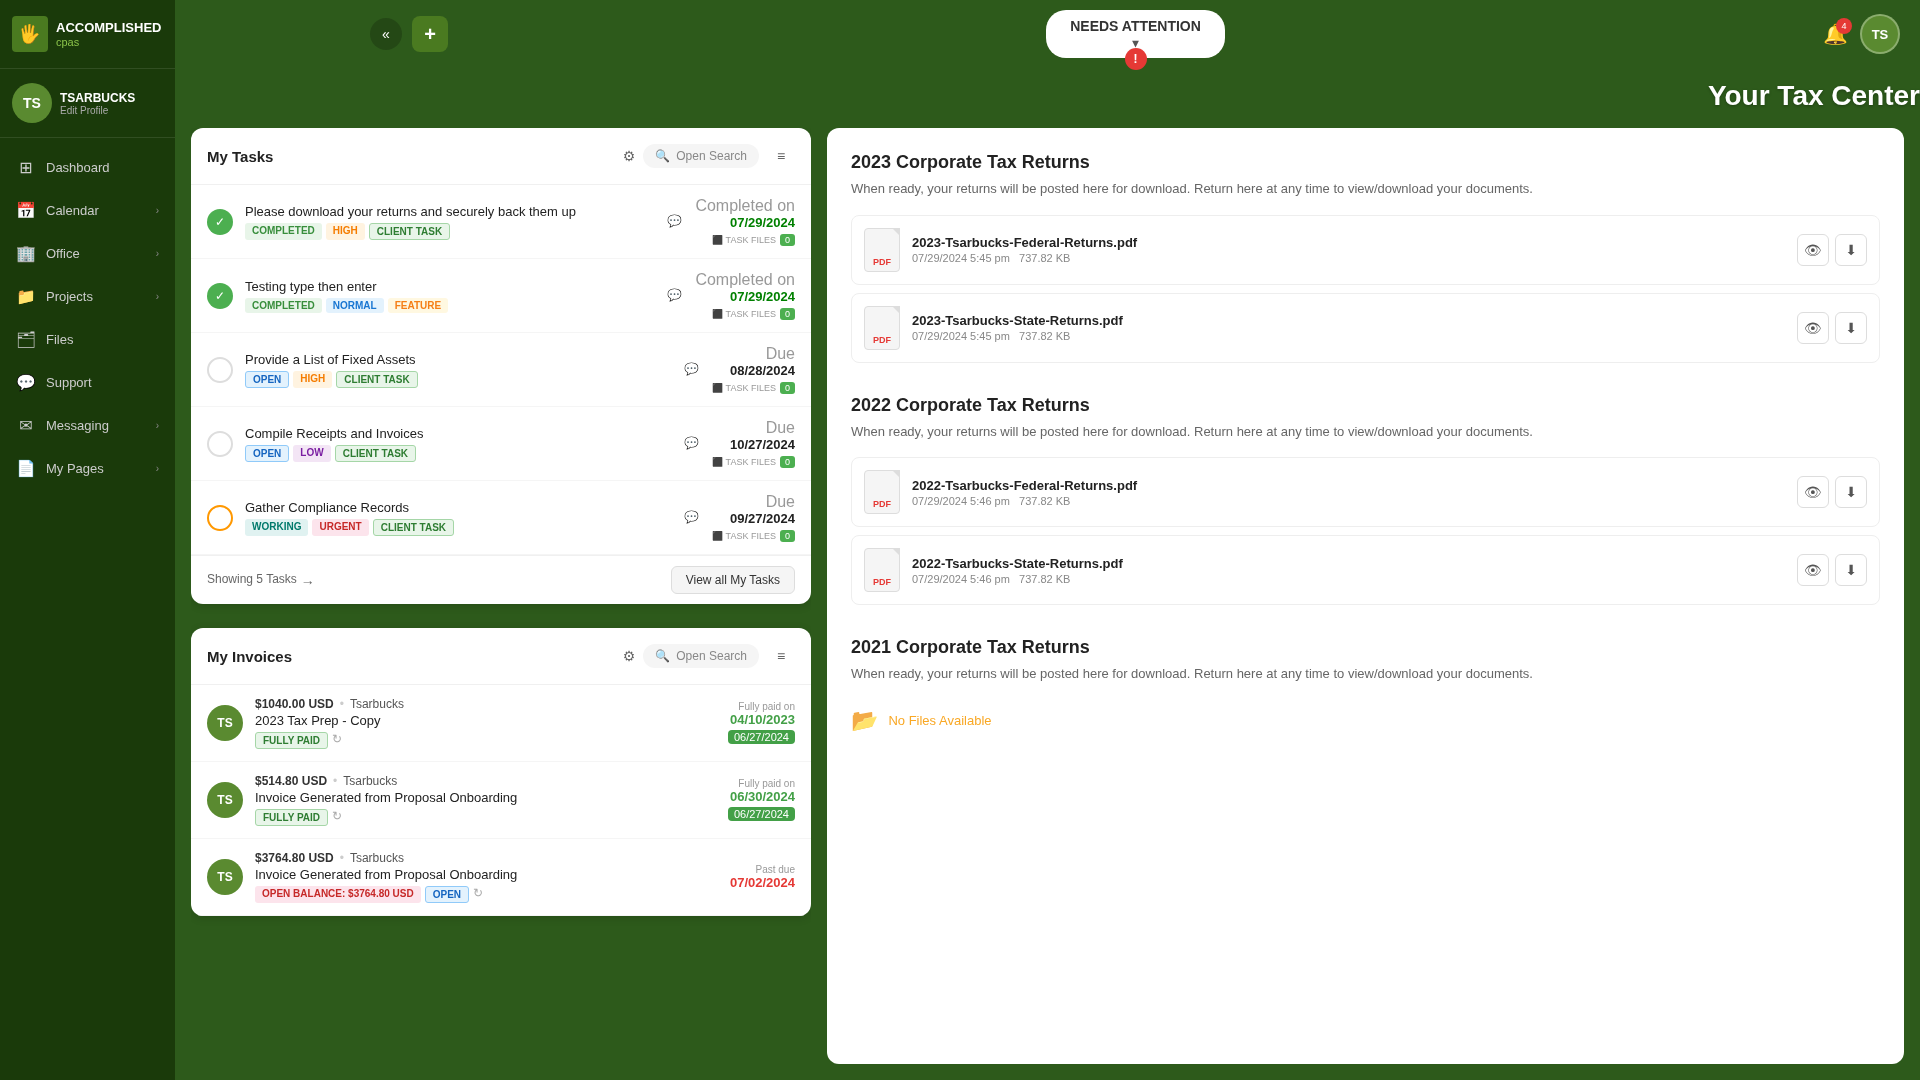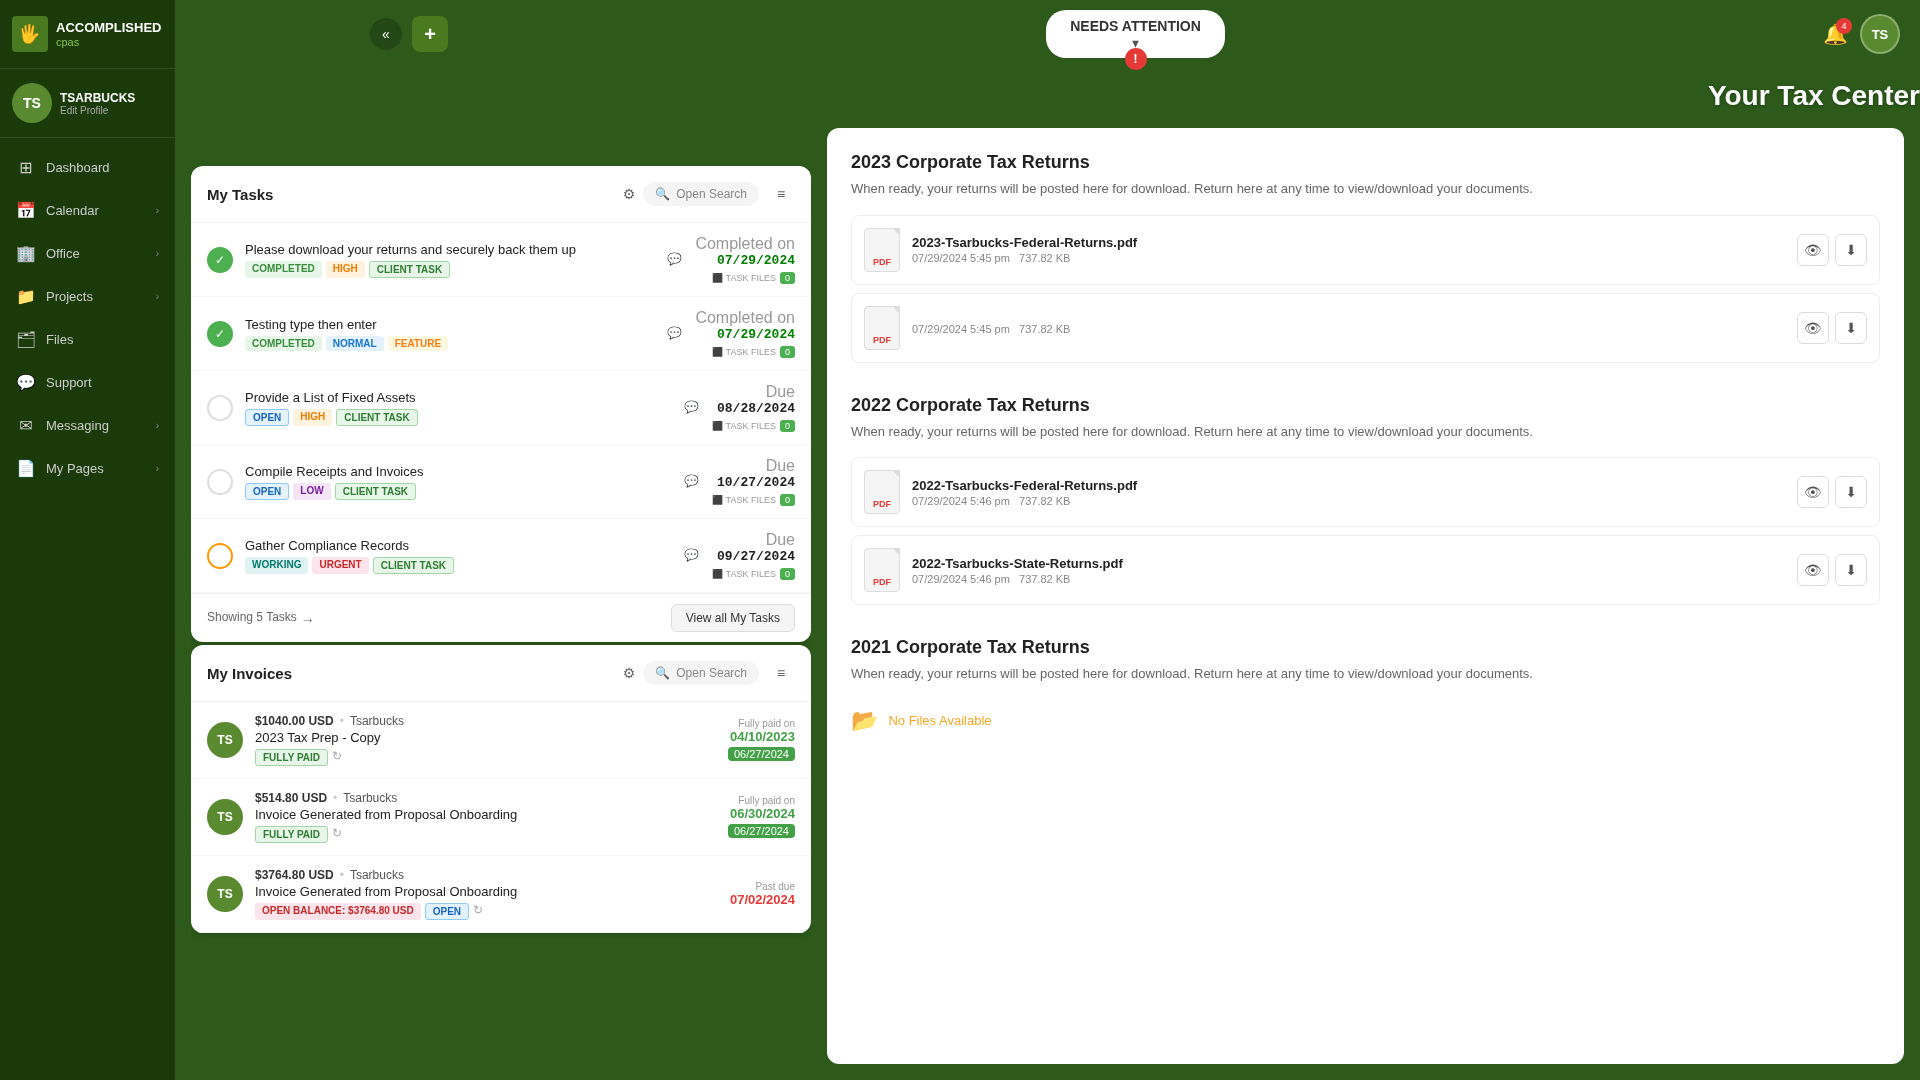--- a/index.html
+++ b/index.html
@@ -119,23 +119,22 @@
       flex: 1;
       display: flex;
       gap: 16px;
       padding: 0 16px 16px;
       overflow: hidden;
     }
 
     
     .left-column {
       width: 620px; min-width: 620px;
-      display: flex; flex-direction: column; gap: 3px;
+      display: flex; flex-direction: column; gap: 24px;
       overflow-y: auto;
-      margin-top: 38px;
     }
 
     
     .right-column {
       flex: 1;
       background: white; border-radius: 12px;
       overflow-y: auto; padding: 24px;
     }
 
     
@@ -186,21 +185,21 @@
     .tag.normal { background: #e3f2fd; color: #1976d2; }
     .tag.open { background: #e3f2fd; color: #1565c0; border: 1px solid #90caf9; }
     .tag.low { background: #f3e5f5; color: #7b1fa2; }
     .tag.working { background: #e0f2f1; color: #00796b; }
     .tag.urgent { background: #fce4ec; color: #c62828; }
     .tag.client-task { background: #e8f5e9; color: #2e7d32; border: 1px solid #a5d6a7; }
     .tag.feature { background: #fff8e1; color: #f57f17; }
     .task-meta-icon { width: 16px; height: 16px; cursor: pointer; color: #aaa; font-size: 12px; }
     .task-right { text-align: right; flex-shrink: 0; }
     .task-date-label { font-size: 16px; color: #999; }
-    .task-date { font-size: 13px; font-weight: 600; font-family: Liberation Mono, monospace; }
+    .task-date { font-size: 13px; font-weight: 600; }
     .task-files {
       display: flex; align-items: center; gap: 4px;
       font-size: 10px; color: #888; margin-top: 4px; justify-content: flex-end;
     }
     .task-files-badge {
       background: #4caf50; color: white; font-size: 9px;
       padding: 1px 5px; border-radius: 3px;
     }
 
     .card-footer {
@@ -612,20 +611,21 @@
           </div>
         </div>
         <div class="tax-file">
           <div class="pdf-icon">
             <div class="pdf-icon-body">
               <span class="pdf-label">PDF</span>
             </div>
             <div class="pdf-corner"></div>
           </div>
           <div class="tax-file-info">
+            <div class="tax-file-name">2023-Tsarbucks-State-Returns.pdf</div>
             <div class="tax-file-meta">07/29/2024 5:45 pm &nbsp; 737.82 KB</div>
           </div>
           <div class="tax-file-actions">
             <button class="file-action-btn">👁</button>
             <button class="file-action-btn">⬇</button>
           </div>
         </div>
     </div>
     <div class="tax-section">
       <div class="tax-section-title">2022 Corporate Tax Returns</div>

